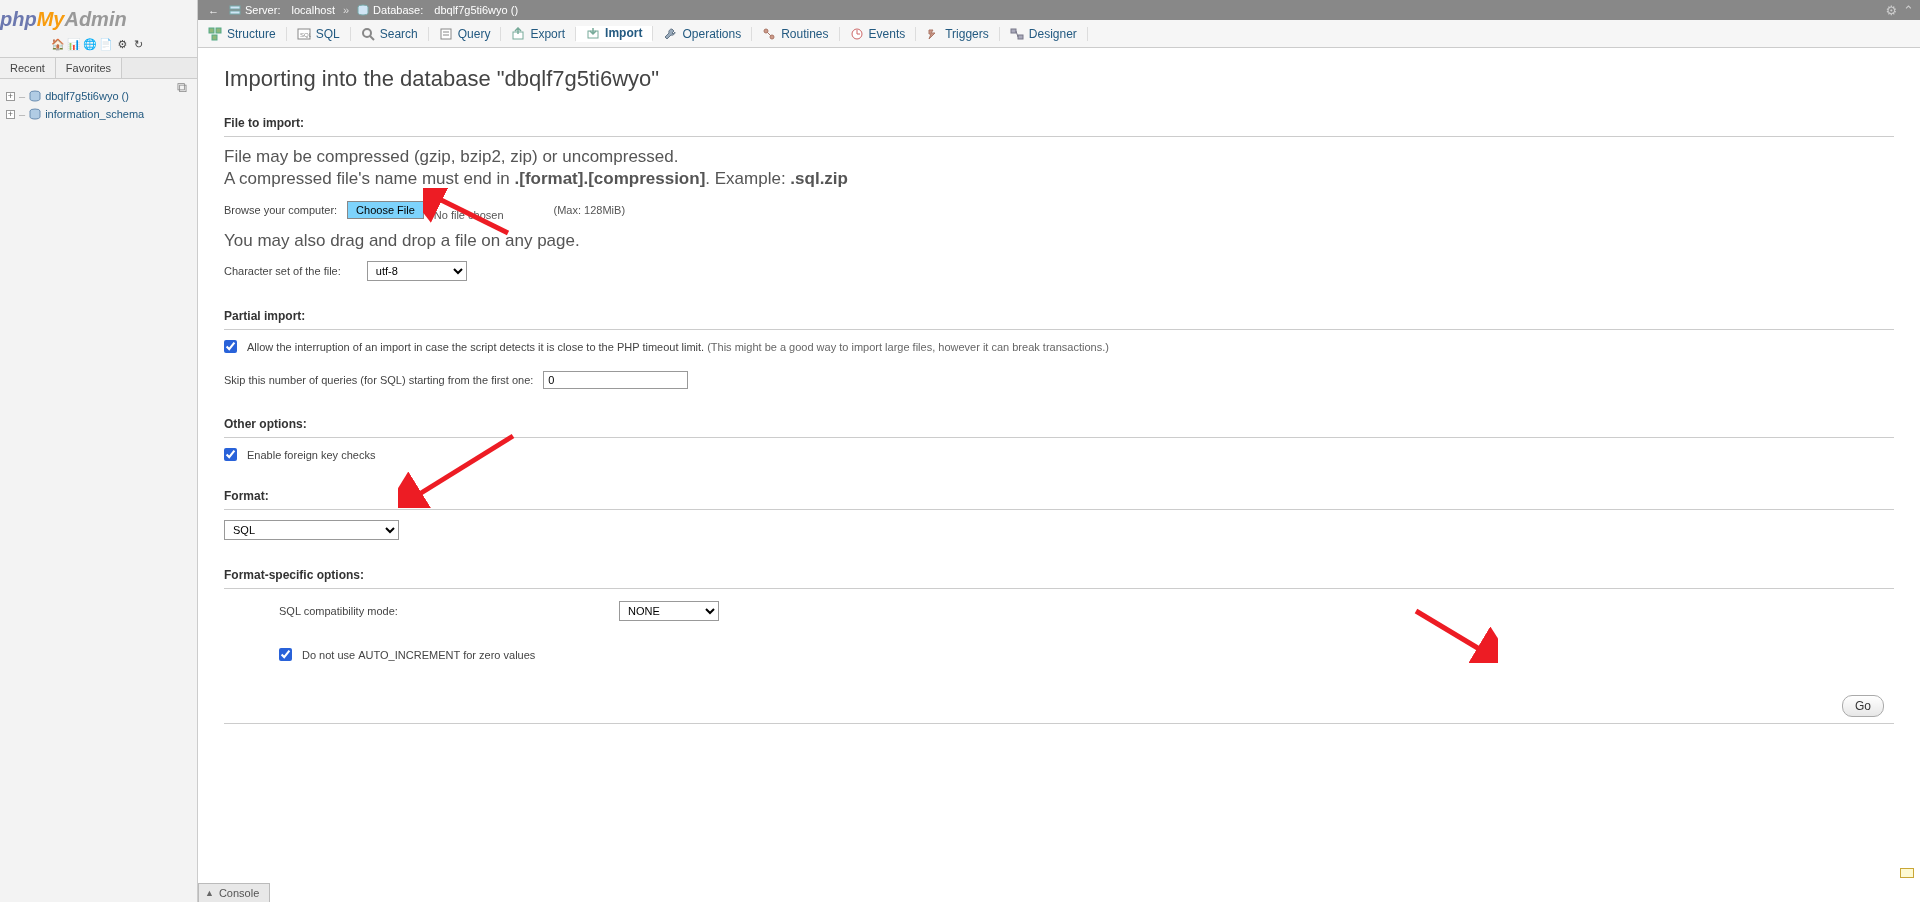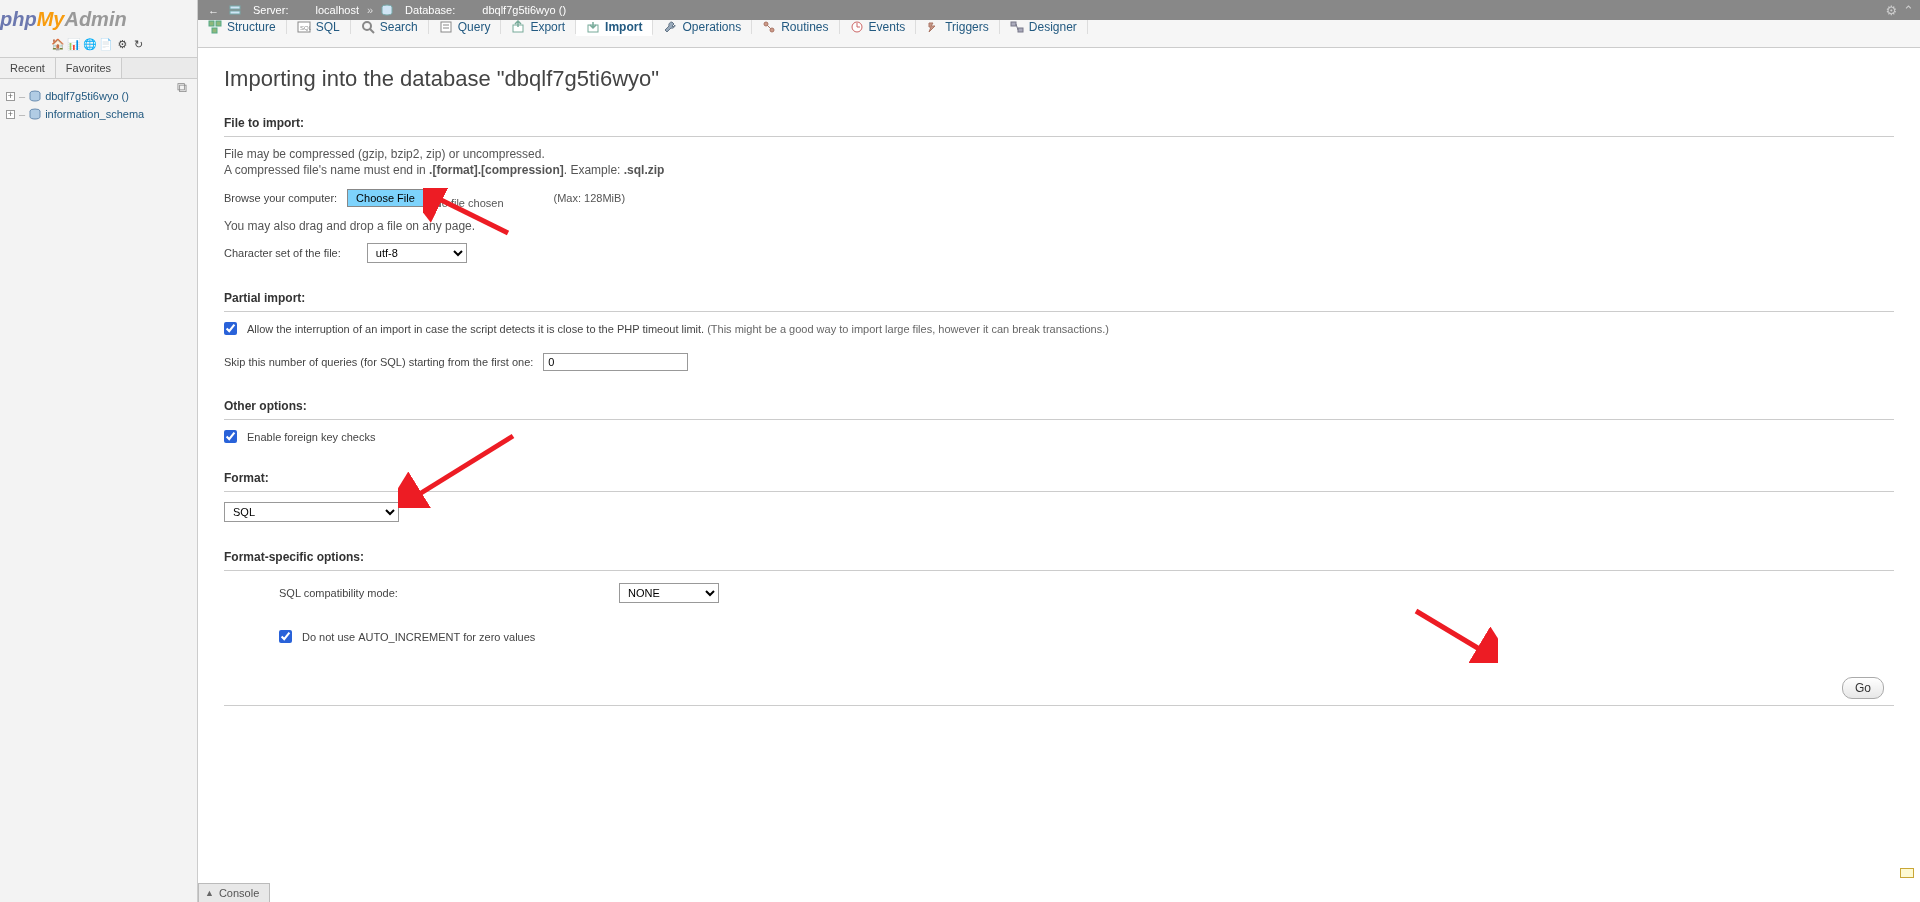--- a/index.html
+++ b/index.html
@@ -21,37 +21,37 @@
 .tree-link { position:absolute; right:10px; top:0; font-size:14px; color:#888;}
 .tree-item { display:flex; align-items:center; gap:4px; padding:3px 0; color:#235a81; cursor:pointer;}
 .tree-item .expand { width:9px; height:9px; border:1px solid #999; display:inline-flex; align-items:center; justify-content:center; font-size:9px; line-height:1; color:#666; background:#fff;}
 .tree-item .dash { color:#aaa;}
 .tree-item .dbicon { width:12px; height:12px; display:inline-block;}
 
 
 .main { flex:1; display:flex; flex-direction:column; background:#fff;}
 .breadcrumb { background: #888; color:#fff; height:20px; display:flex; align-items:center; padding:0 6px; font-size:11px; gap:6px;}
 .breadcrumb .arrow-btn { color:#fff; cursor:pointer; padding:0 4px;}
-.breadcrumb .crumb { display:flex; align-items:center; gap:12px;}
+.breadcrumb .crumb { display:flex; align-items:center; gap:4px;}
 .breadcrumb .sep { color:#ddd; padding:0 2px;}
 .breadcrumb-right { margin-left:auto; display:flex; gap:6px; align-items:center; color:#ccc;}
 .breadcrumb-right span { cursor:pointer; font-size:13px;}
 
 
-.navtabs { display:flex; background:#f6f6f6; border-bottom:1px solid #ccc; height:28px; align-items:flex-start;}
+.navtabs { display:flex; background:#f6f6f6; border-bottom:1px solid #ccc; height:28px; align-items:center;}
 .navtab { display:flex; align-items:center; gap:5px; padding:0 10px; border-right:1px solid #ddd; cursor:pointer; color:#235a81; font-size:12px;}
 .navtab.active { background:#fff; border-bottom:2px solid #fff; margin-bottom:-1px; font-weight:bold; color:#235a81;}
 .navtab .ico { width:14px; height:14px; display:inline-block;}
 
 
 .content { flex:1; overflow:auto; padding: 18px 26px;}
 h2.page-title { font-size:22px; font-weight:normal; color:#444; margin-bottom:24px;}
 .section-title { font-weight:bold; font-size:12px; color:#333; margin:10px 0 0; padding-bottom:4px;}
 hr.sec { border:none; border-top:1px solid #ccc; margin:2px 0 10px;}
-.help-text { font-size:12px; color:#555; margin:2px 0;}
+.help-text { font-size:17px; color:#555; margin:2px 0;}
 .row { margin:10px 0; display:flex; align-items:center; gap:10px; flex-wrap:wrap;}
 .file-button { border:1px solid #888; background:#7dd3fc; padding:2px 8px; font-size:11px; cursor:pointer;}
 .file-status { color:#555;margin-top:10px;}
 .max-size { margin-left:28px; color:#555;padding-left:12px;}
 select, input[type=number] { border:1px solid #999; padding:2px 4px; font-size:11px; background:#fff;}
 .charset-select { width:100px;margin-left:16px;}
 .format-select { width:175px;}
 .compat-select { width:100px;}
 .skip-input { width:145px;}
 input[type=checkbox] { width:13px; height:13px; accent-color:#2962d9; cursor:pointer;}

